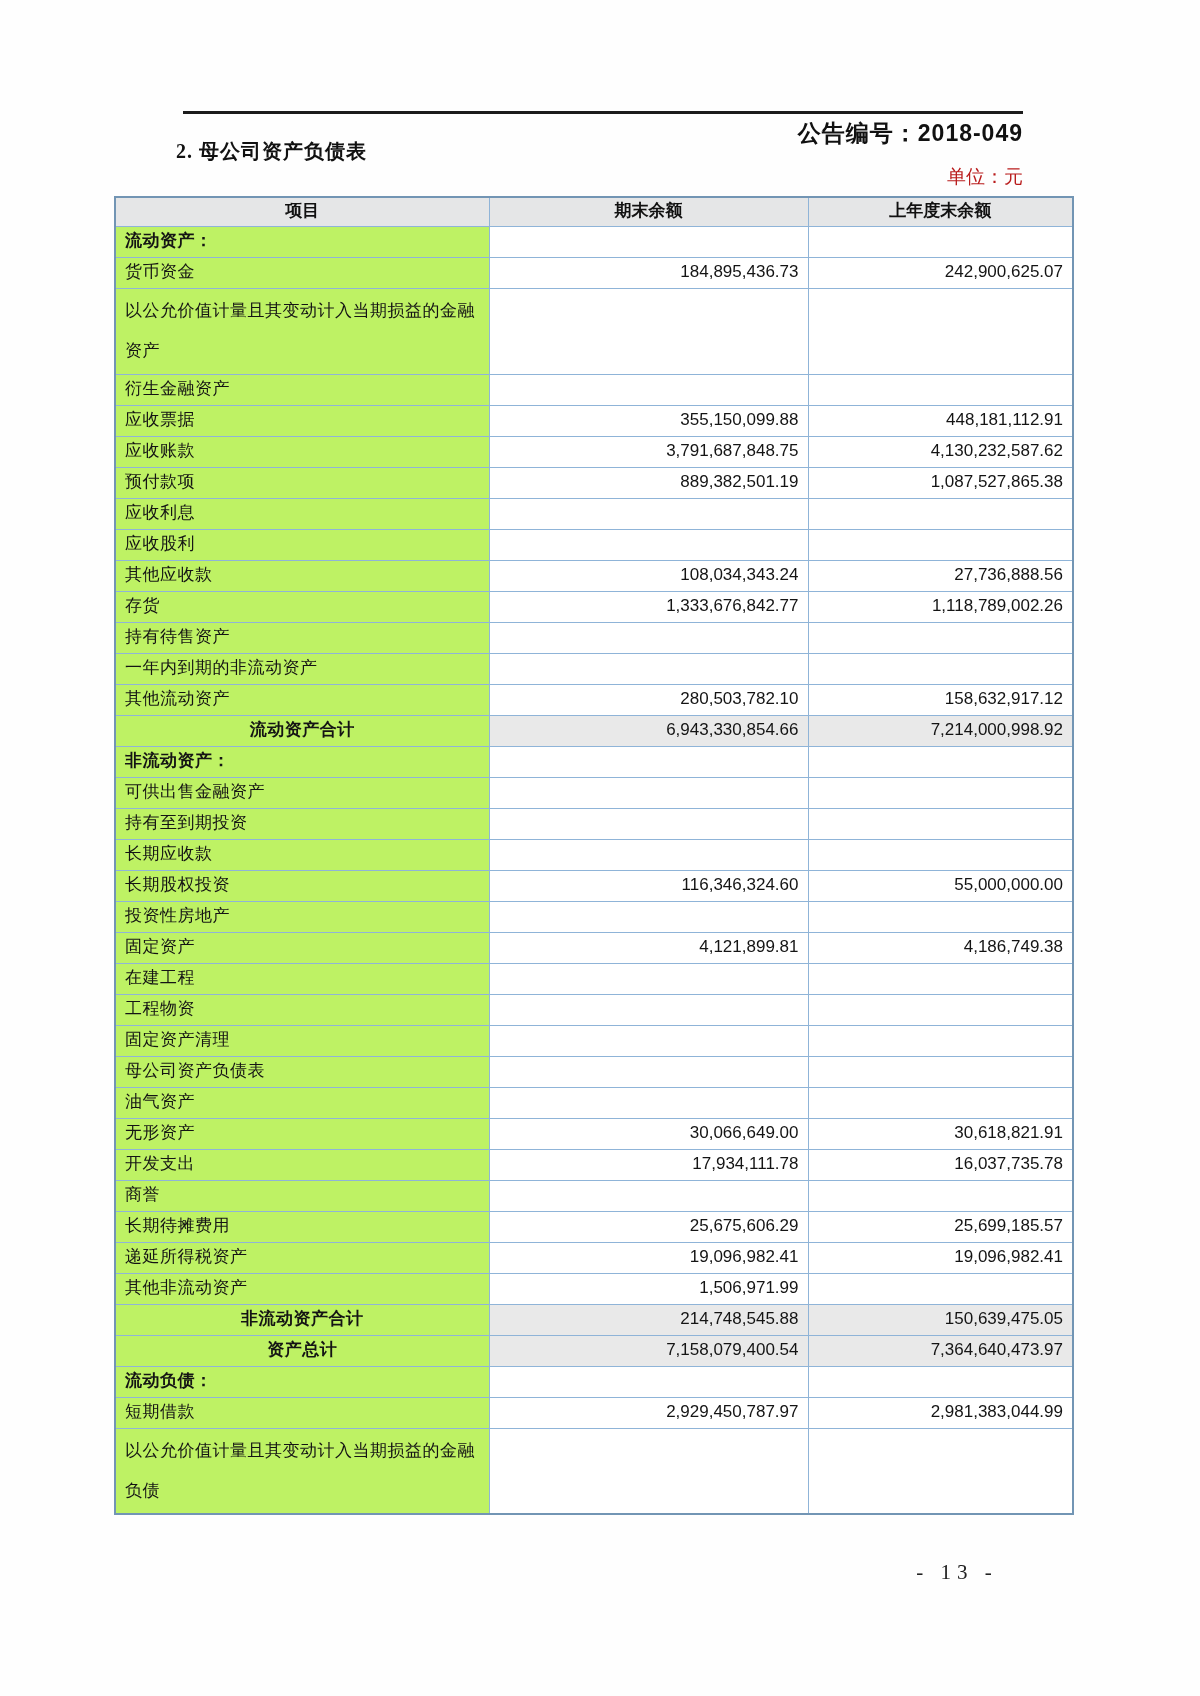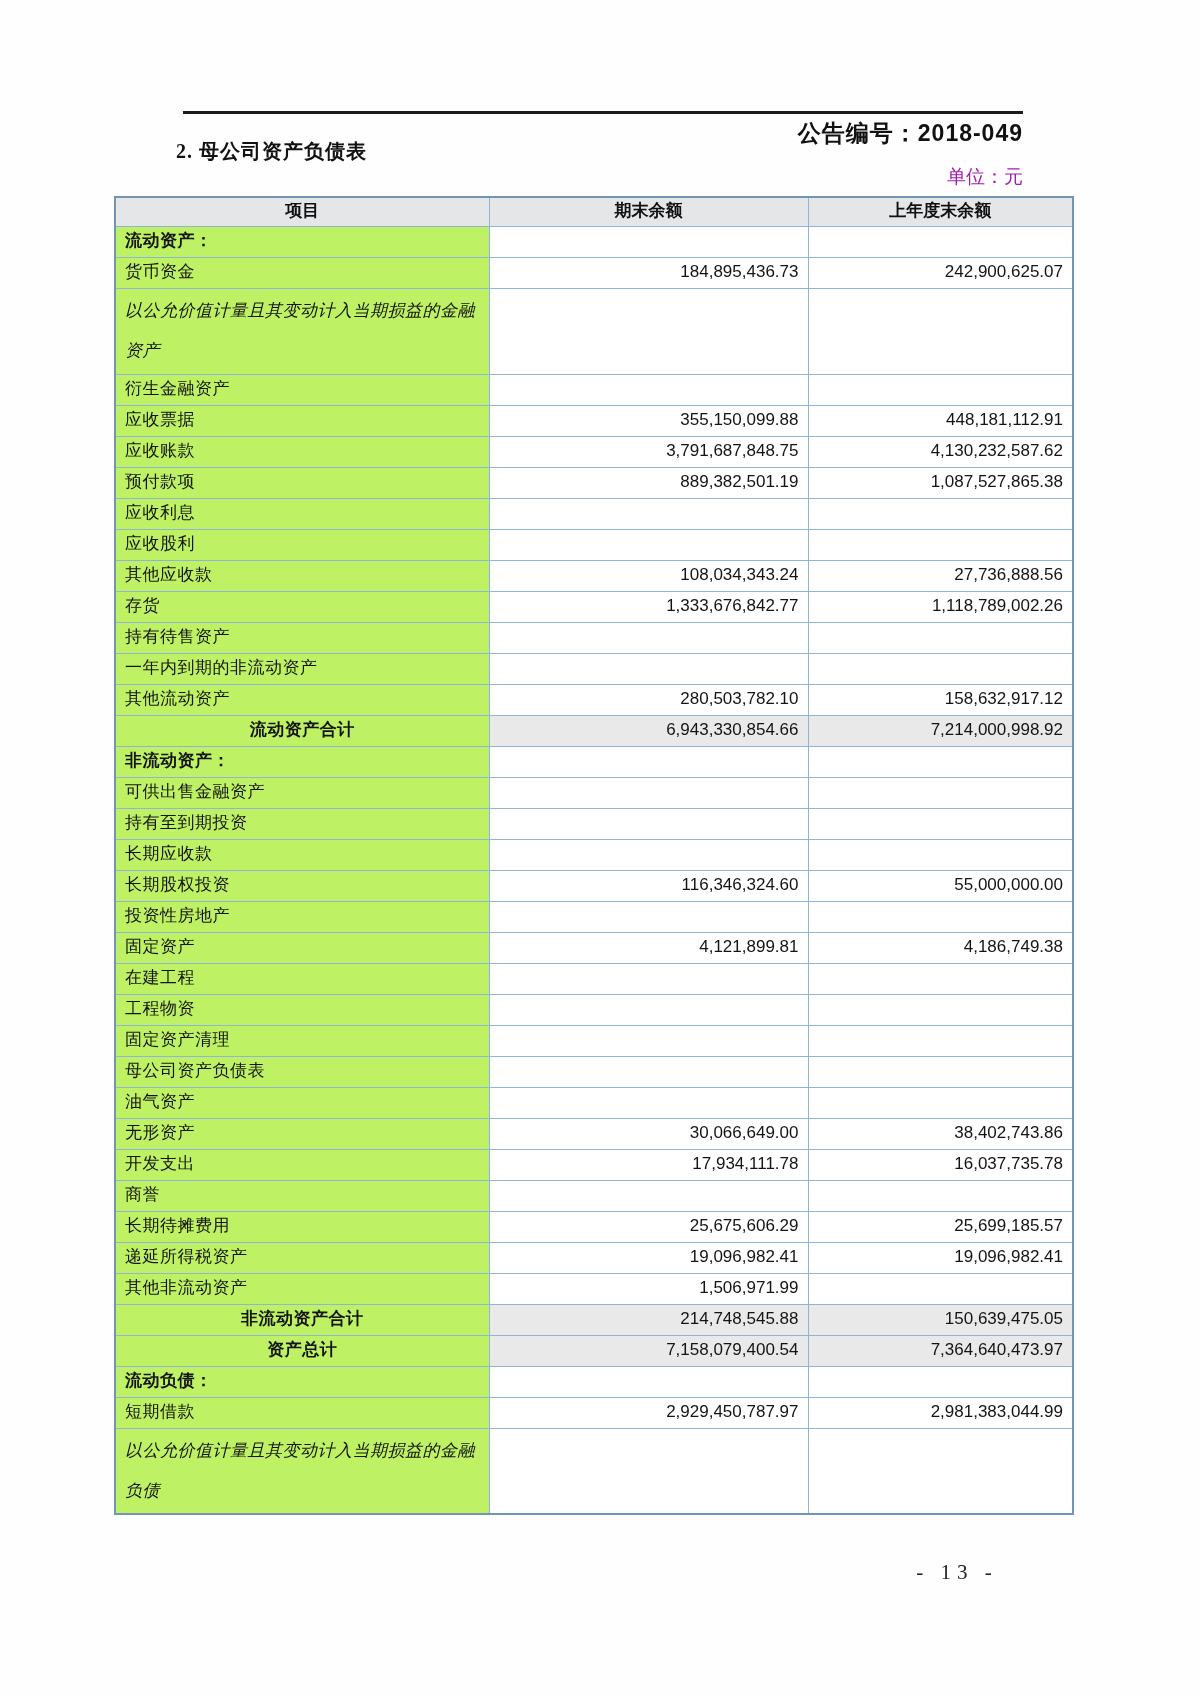--- a/index.html
+++ b/index.html
@@ -48,21 +48,21 @@
     letter-spacing: 1px;
     margin-left: 8px;
   }
   .unit-label {
     position: absolute;
     top: 164px;
     left: 623px;
     width: 400px;
     text-align: right;
     font-size: 19px;
-    color: #a21caf;
+    color: #b91c1c;
   }
   
   table.bs {
     position: absolute;
     top: 196px;
     left: 114px;
     width: 958px;
     border-collapse: collapse;
     table-layout: fixed;
     font-size: 17px;
@@ -98,21 +98,21 @@
     background: #ffffff;
     text-align: right;
     font-family: "Liberation Sans", sans-serif;
     font-size: 17px;
     color: #141414;
     white-space: nowrap;
   }
   tr.row-section td.label { font-weight: bold; }
   tr.row-total td.label { font-weight: bold; text-align: center; }
   tr.row-total td.num { background: #e9e9e9; }
-  tr.row-tall td { height: 86px; vertical-align: middle; font-style: italic; }
+  tr.row-tall td { height: 86px; vertical-align: middle; }
   tr.row-tall td.label { line-height: 2.35; }
   
   .page-number {
     position: absolute;
     top: 1560px;
     left: 867px;
     width: 180px;
     text-align: center;
     font-size: 21px;
     color: #222;
@@ -277,21 +277,21 @@
           <td class="num"></td>
         </tr>
         <tr class="row-item">
           <td class="label">油气资产</td>
           <td class="num"></td>
           <td class="num"></td>
         </tr>
         <tr class="row-item">
           <td class="label">无形资产</td>
           <td class="num">30,066,649.00</td>
-          <td class="num">38,402,743.86</td>
+          <td class="num">30,618,821.91</td>
         </tr>
         <tr class="row-item">
           <td class="label">开发支出</td>
           <td class="num">17,934,111.78</td>
           <td class="num">16,037,735.78</td>
         </tr>
         <tr class="row-item">
           <td class="label">商誉</td>
           <td class="num"></td>
           <td class="num"></td>

